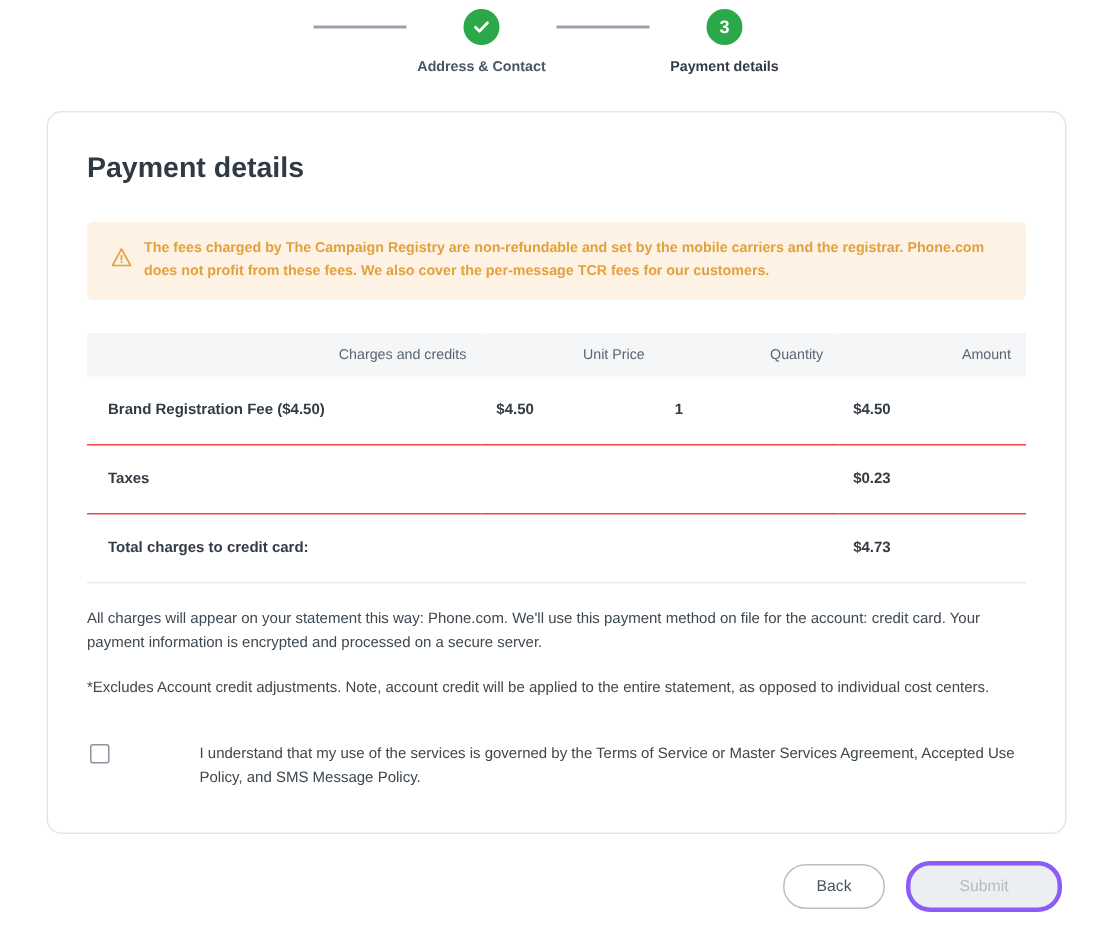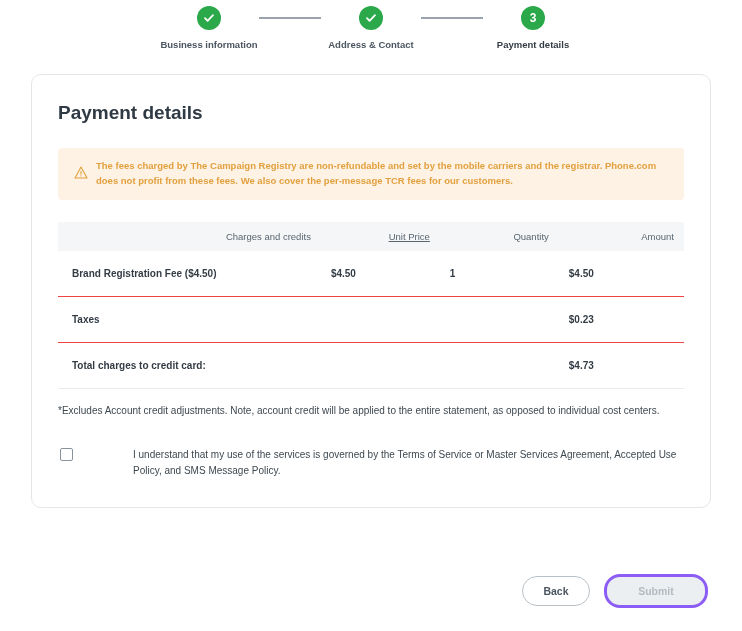--- a/index.html
+++ b/index.html
@@ -126,21 +126,21 @@
     font-size: 10px;
     font-weight: bold;
     color: #333c45;
     padding: 17px 10px;
     border-bottom: 1px solid #ef4444;
     vertical-align: middle;
   }
   table.charges tbody td:first-child { padding-left: 14px; }
   table.charges tbody tr:last-child td { border-bottom: 1px solid #e8ebee; }
   .col-desc { width: 42%; }
-  .col-unit { width: 19%; text-decoration: underline; }
+  .col-unit { width: 19%; }
   .col-qty  { width: 19%; }
   .col-amt  { width: 20%; }
 
   
   .legal {
     font-size: 10px;
     line-height: 1.6;
     color: #3e4850;
     margin: 16px 0 0 0;
   }
@@ -177,21 +177,21 @@
     width: 680px;
     display: flex;
     justify-content: flex-end;
     align-items: center;
     gap: 14px;
     padding-right: 3px;
   }
   .btn {
     font-family: "Liberation Sans", sans-serif;
     font-size: 10.5px;
-    font-weight: bold;
+    font-weight: normal;
     border-radius: 16px;
     padding: 8px 0;
     width: 68px;
     text-align: center;
     cursor: pointer;
   }
   .btn-back {
     background: #ffffff;
     border: 1px solid #b9c0c6;
     color: #4a5560;
@@ -204,28 +204,20 @@
     cursor: default;
   }
 </style>
 </head>
 <body>
 
 <div class="page">
 
   <div class="stepper">
 
-    <div class="step">
-      <div class="step-circle">
-        <svg class="step-check" viewBox="0 0 12 12">
-          <path d="M2 6.2 L4.6 8.8 L10 3.2" fill="none" stroke="#ffffff" stroke-width="1.8" stroke-linecap="round" stroke-linejoin="round"></path>
-        </svg>
-      </div>
-      <div class="step-label">Business information</div>
-    </div>
 
     <div class="step-connector"></div>
 
     <div class="step">
       <div class="step-circle">
         <svg class="step-check" viewBox="0 0 12 12">
           <path d="M2 6.2 L4.6 8.8 L10 3.2" fill="none" stroke="#ffffff" stroke-width="1.8" stroke-linecap="round" stroke-linejoin="round"></path>
         </svg>
       </div>
       <div class="step-label">Address &amp; Contact</div>
@@ -279,20 +271,21 @@
         </tr>
         <tr>
           <td>Total charges to credit card:</td>
           <td></td>
           <td></td>
           <td>$4.73</td>
         </tr>
       </tbody>
     </table>
 
+    <p class="legal">All charges will appear on your statement this way: Phone.com. We'll use this payment method on file for the account: credit card. Your payment information is encrypted and processed on a secure server.</p>
     <p class="legal second">*Excludes Account credit adjustments. Note, account credit will be applied to the entire statement, as opposed to individual cost centers.</p>
 
     <div class="consent">
       <span class="checkbox"></span>
       <span class="consent-text">I understand that my use of the services is governed by the Terms of Service or Master Services Agreement, Accepted Use Policy, and SMS Message Policy.</span>
     </div>
 
   </div>
 
   <div class="footer">

